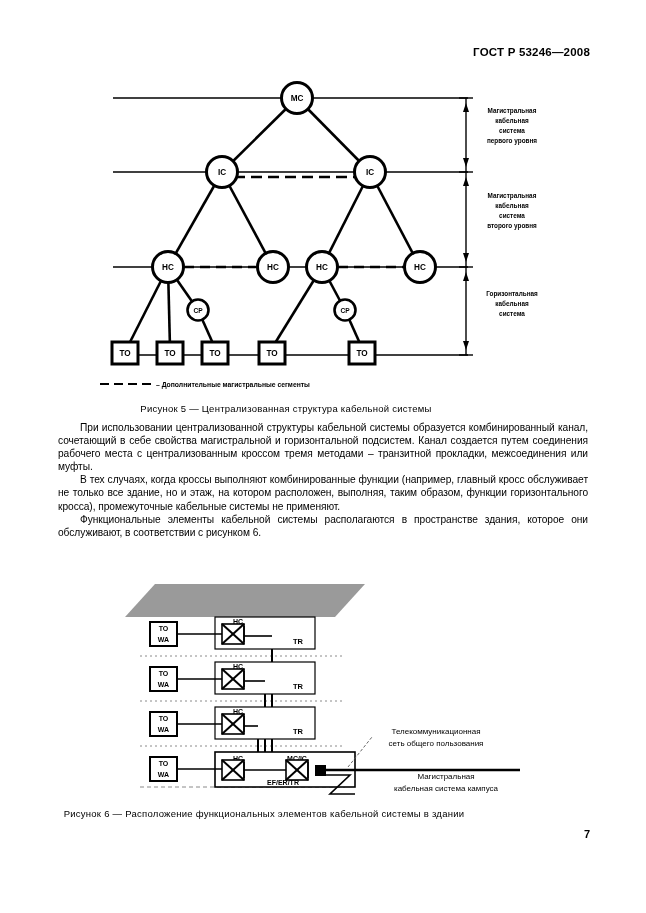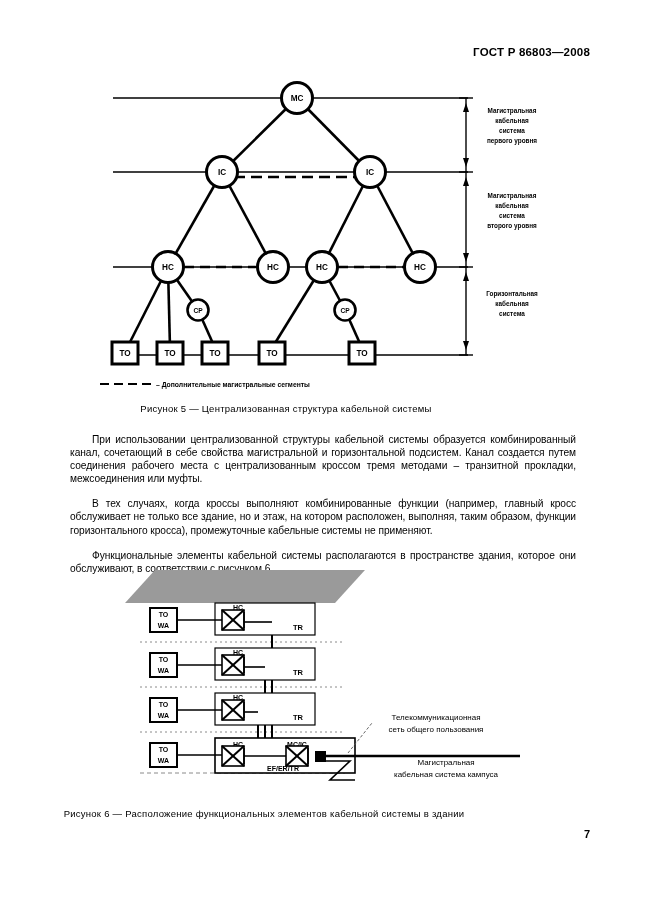--- a/index.html
+++ b/index.html
@@ -53,29 +53,29 @@
     position: absolute;
     left: 58px;
     top: 421px;
     width: 530px;
     font-size: 10.2px;
     line-height: 13.1px;
     text-align: justify;
     letter-spacing: -0.05px;
   }
   #body-text p {
-    margin: 12px;
+    margin: 0;
     text-indent: 22px;
   }
 
   
   #fig6 {
     position: absolute;
     left: 0;
-    top: 565px;
+    top: 579px;
     width: 596px;
     height: 240px;
   }
   #fig6 svg { display: block; }
 
   #fig6-caption {
     position: absolute;
     top: 808px;
     left: 0;
     width: 528px;
@@ -117,21 +117,21 @@
   }
   .f6-note {
     font-family: "Liberation Sans", sans-serif;
     font-size: 8px;
     text-anchor: middle;
   }
 </style>
 </head>
 <body>
 
-<div id="std-header">ГОСТ Р 86803—2008</div>
+<div id="std-header">ГОСТ Р 53246—2008</div>
 
 <div id="fig5">
 <svg width="646" height="330" viewBox="0 0 646 330" xmlns="http://www.w3.org/2000/svg">
 
   <line x1="113" y1="28" x2="468" y2="28" stroke="#000" stroke-width="1.6"></line>
   <line x1="113" y1="102" x2="468" y2="102" stroke="#000" stroke-width="1.6"></line>
   <line x1="113" y1="197" x2="468" y2="197" stroke="#000" stroke-width="1.6"></line>
   <line x1="113" y1="285" x2="468" y2="285" stroke="#000" stroke-width="1.6"></line>
 
   <line x1="297" y1="28" x2="222" y2="102" stroke="#000" stroke-width="2.6"></line>

